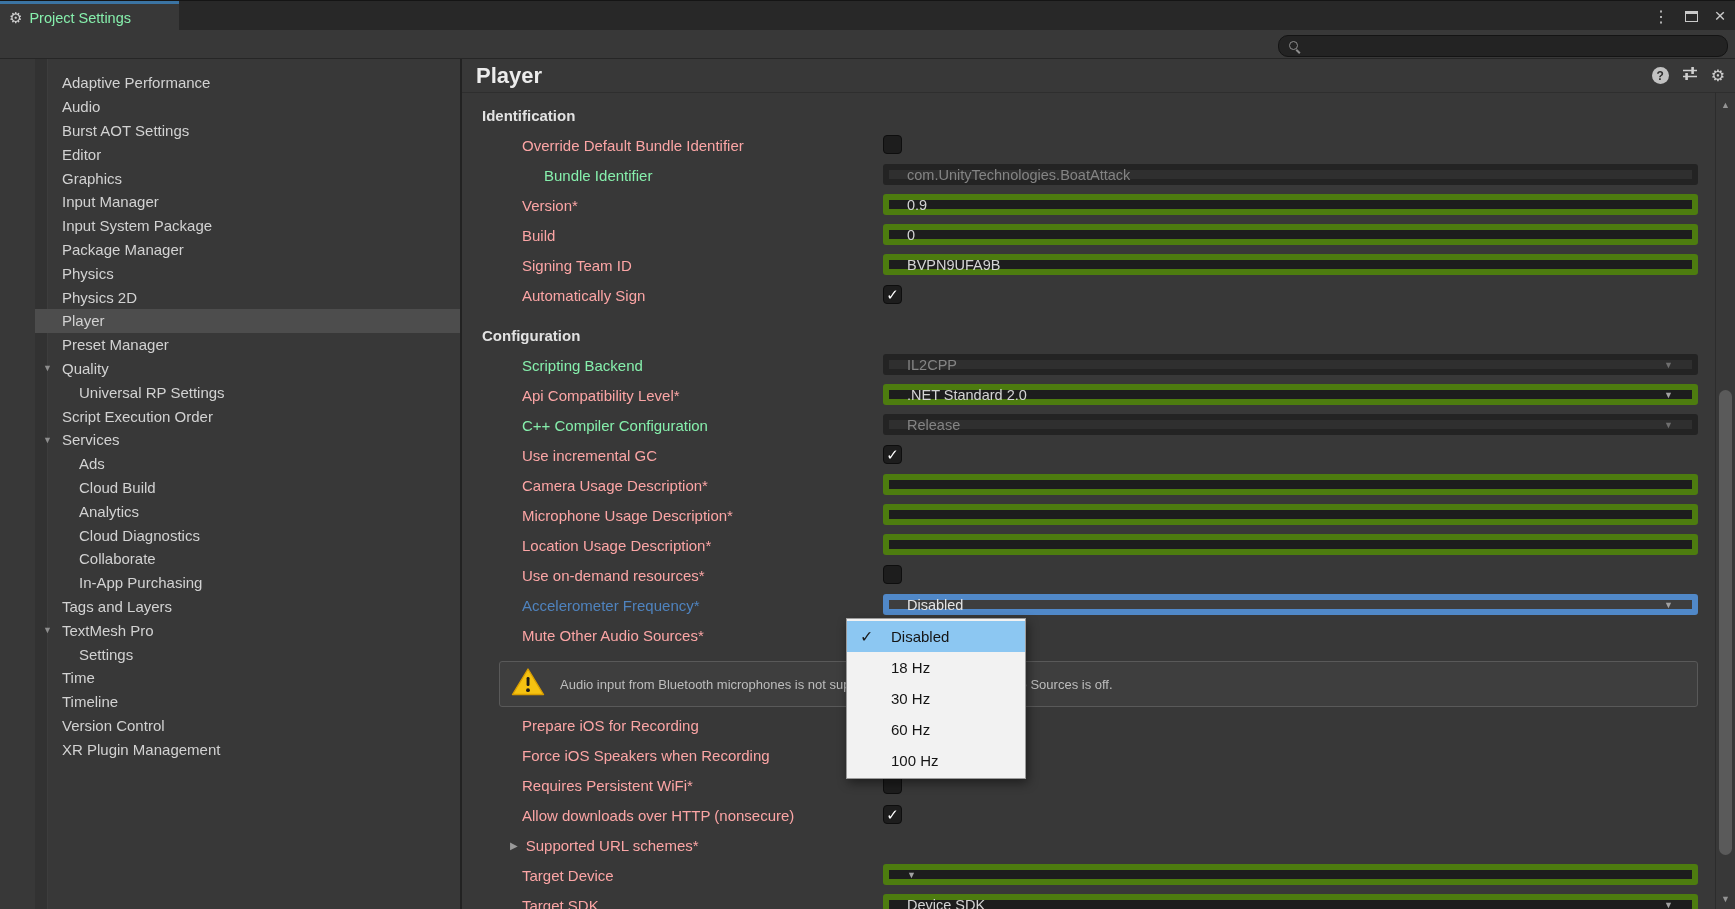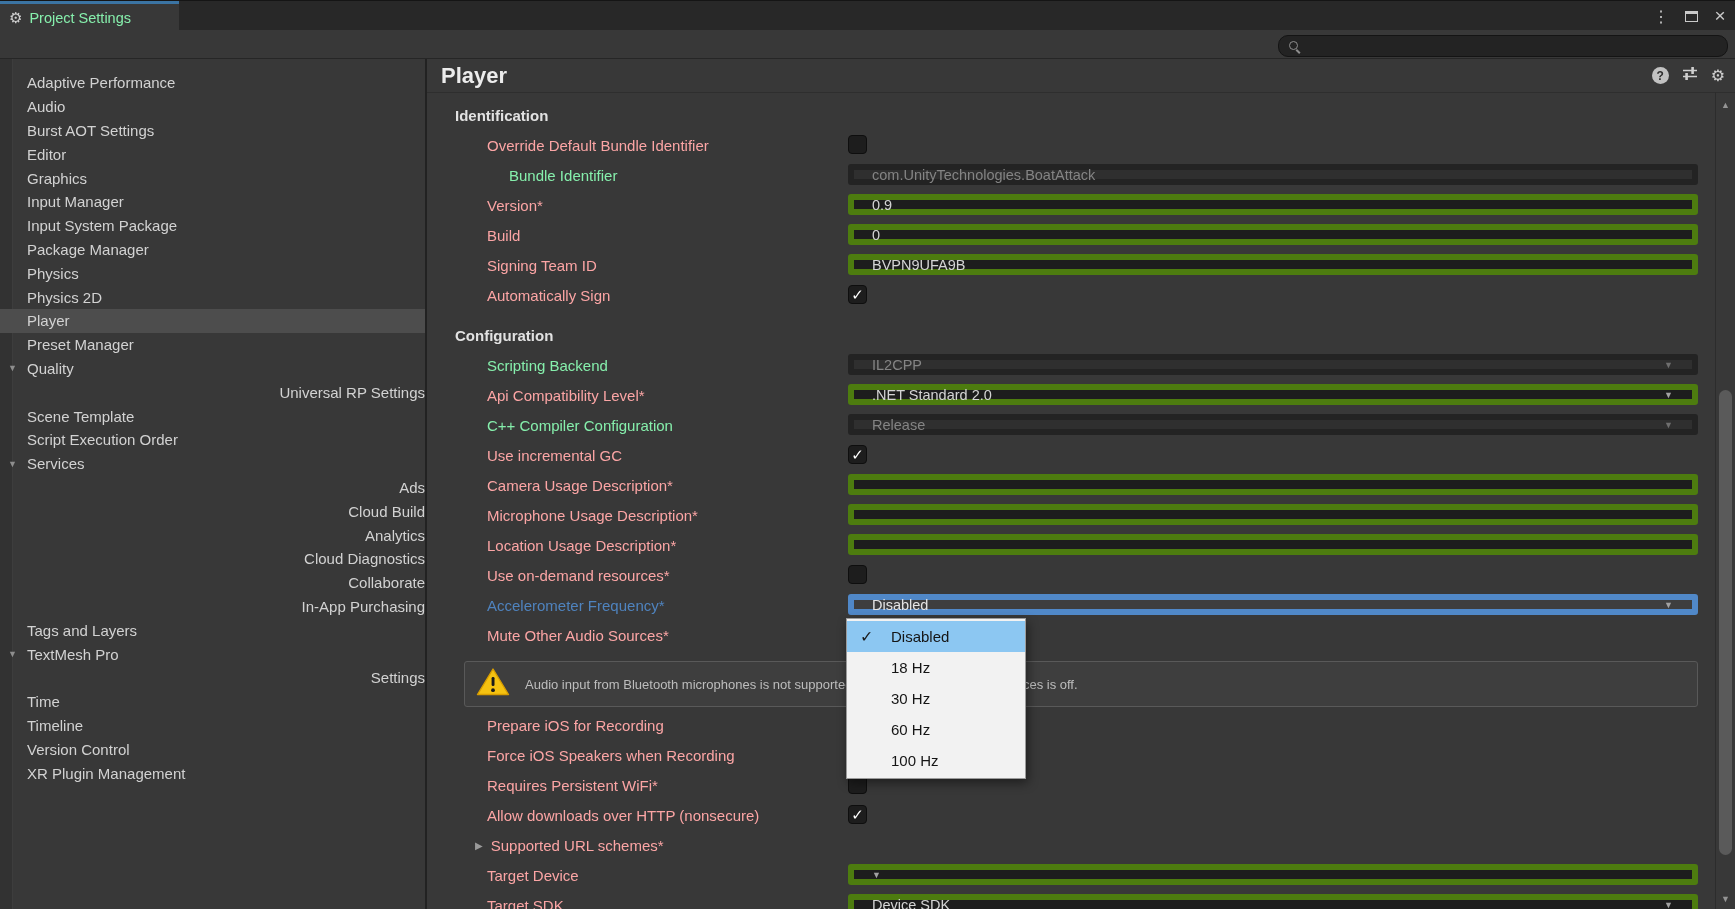--- a/index.html
+++ b/index.html
@@ -28,25 +28,25 @@
   .mag::before{content:"";position:absolute;left:1px;top:1px;width:7px;height:7px;
                border:1.5px solid #8e8e8e;border-radius:50%;}
   .mag::after{content:"";position:absolute;left:9px;top:9px;width:5px;height:1.6px;background:#8e8e8e;
               transform:rotate(45deg);transform-origin:0 0;}
   .search-input{flex:1;background:transparent;border:none;outline:none;color:#ddd;font-size:13px;
                 font-family:"Liberation Sans",sans-serif;}
 
   
   .body{display:flex;height:850px;}
   .sidebar{position:relative;width:427px;background:#383838;border-right:2px solid #222;
-           padding-top:12px;flex:0 0 auto;overflow:hidden;}
+           padding-top:12px;flex:0 0 auto;overflow:hidden;margin-left:35px;}
   .sb-strip{position:absolute;left:0;top:0;bottom:0;width:13px;background:#323232;border-right:1px solid #3d3d3d;}
   .sb-item{position:relative;height:23.8px;display:flex;align-items:center;padding-left:27px;
            font-size:15px;color:#d2d2d2;white-space:nowrap;}
-  .sb-item.indent{padding-left:44px;justify-content:flex-end;}
+  .sb-item.indent{padding-left:44px;}
   .sb-item.selected{background:var(--selection-gray,#4d4d4d);}
   .sb-tri{position:absolute;left:8px;font-size:9px;color:#8e8e8e;}
 
   
   .main{position:relative;flex:1;overflow:hidden;}
   .main-header{position:relative;height:33px;display:flex;align-items:center;}
   .main-title{margin-left:14px;font-size:22px;font-weight:bold;color:#ececec;}
   .hicons{position:absolute;right:10px;top:0;height:33px;display:flex;align-items:center;gap:13px;}
   .help{width:17px;height:17px;border-radius:50%;background:#c2c2c2;color:#2e2e2e;font-size:12px;
         font-weight:bold;display:flex;align-items:center;justify-content:center;}
@@ -54,21 +54,21 @@
 
   .content{position:absolute;left:0;right:0;top:33px;bottom:0;overflow:hidden;
            border-top:1px solid #2e2e2e;padding-top:5px;}
   .row{position:relative;height:30px;display:flex;align-items:center;}
   .row .label{margin-left:60px;font-size:15px;color:#fca5a5;white-space:nowrap;}
   .row .label.ind{margin-left:82px;}
   .row .label.dis{color:#86efac;}
   .row .label.hl{color:var(--override-blue,#4f83be);}
   .row.section{margin-top:2px;}
   .row.section.gap{margin-top:10px;}
-  .sec-label{margin-left:28px;font-size:15px;font-weight:bold;color:#e2e2e2;}
+  .sec-label{margin-left:20px;font-size:15px;font-weight:bold;color:#e2e2e2;}
   .fold-tri{margin-left:48px;margin-right:8px;font-size:10px;color:#9a9a9a;}
   .fold-tri + .label{margin-left:0;}
 
   .checkbox{position:absolute;left:421px;top:5px;width:19px;height:19px;background:#1d1d1d;
             border:1px solid #0e0e0e;border-radius:4px;color:#fff;font-size:15px;line-height:17px;
             text-align:center;}
   .field{position:absolute;left:421px;right:37px;top:4px;height:21px;background:#1d1d1d;
          border:6px solid #4d7c0f;border-radius:3px;display:flex;align-items:center;
          padding:0 18px;font-size:14.5px;color:#d4d4d4;}
   .field.dis{background:#2f2f2f;border-color:#232323;color:#848484;}
@@ -163,23 +163,20 @@
             <span class="sb-label">Preset Manager</span>
           </div>
           <div class="sb-item">
             <span class="sb-tri">▼</span>
             <span class="sb-label">Quality</span>
           </div>
           <div class="sb-item indent">
             <span class="sb-label">Universal RP Settings</span>
           </div>
           <div class="sb-item">
-            <span class="sb-label">Scene Template</span>
-          </div>
-          <div class="sb-item">
             <span class="sb-label">Script Execution Order</span>
           </div>
           <div class="sb-item">
             <span class="sb-tri">▼</span>
             <span class="sb-label">Services</span>
           </div>
           <div class="sb-item indent">
             <span class="sb-label">Ads</span>
           </div>
           <div class="sb-item indent">

